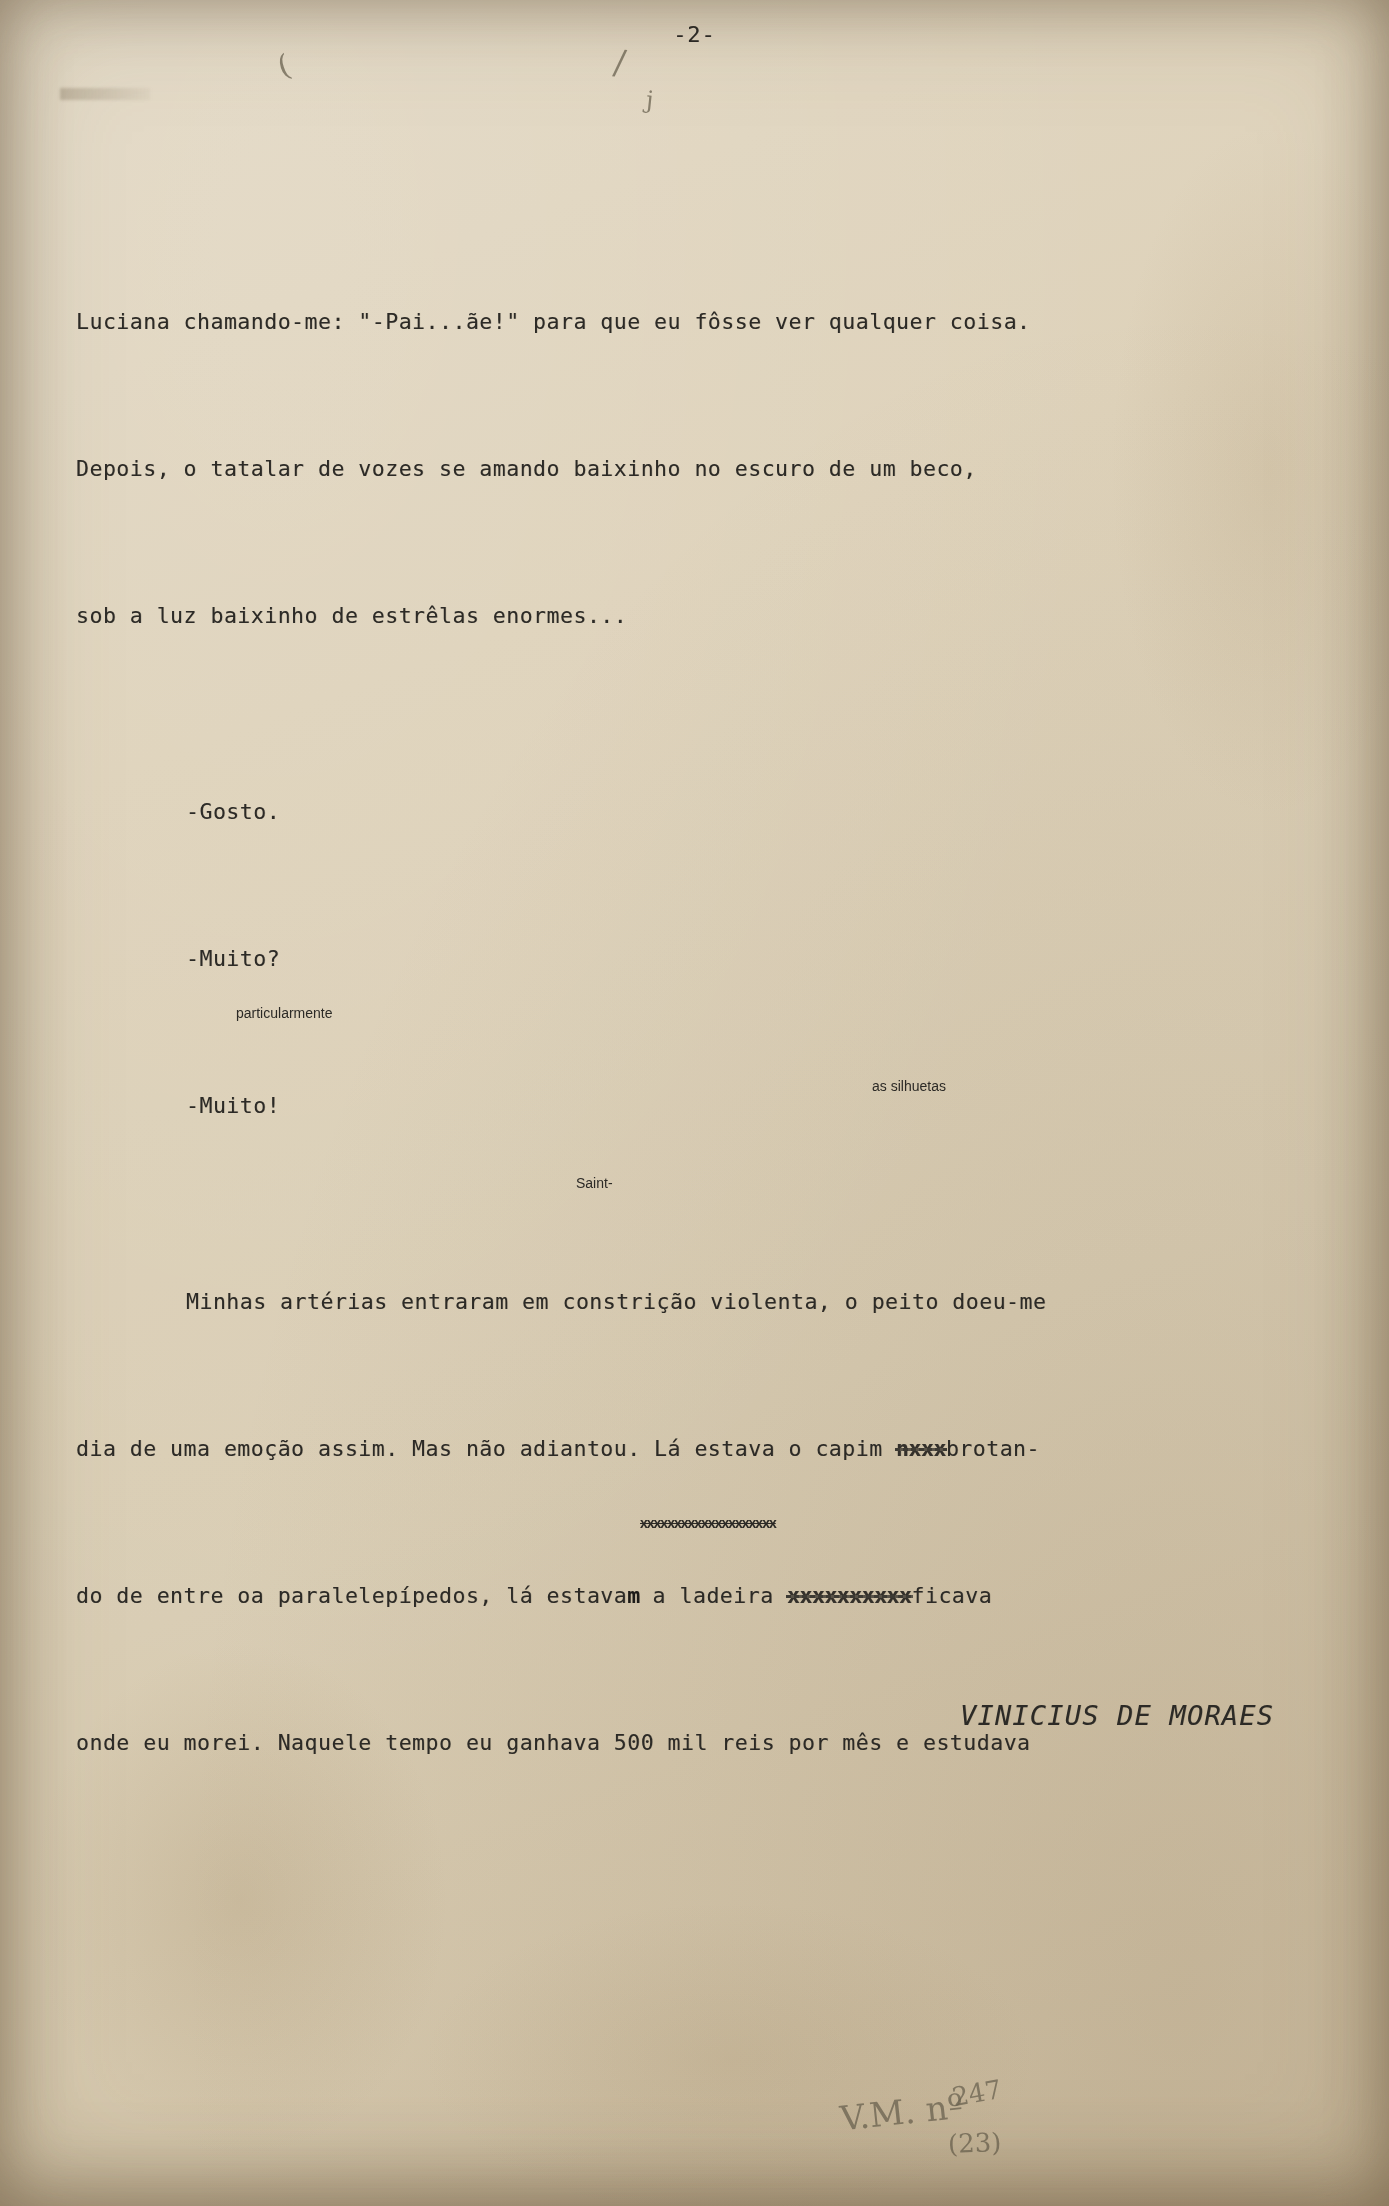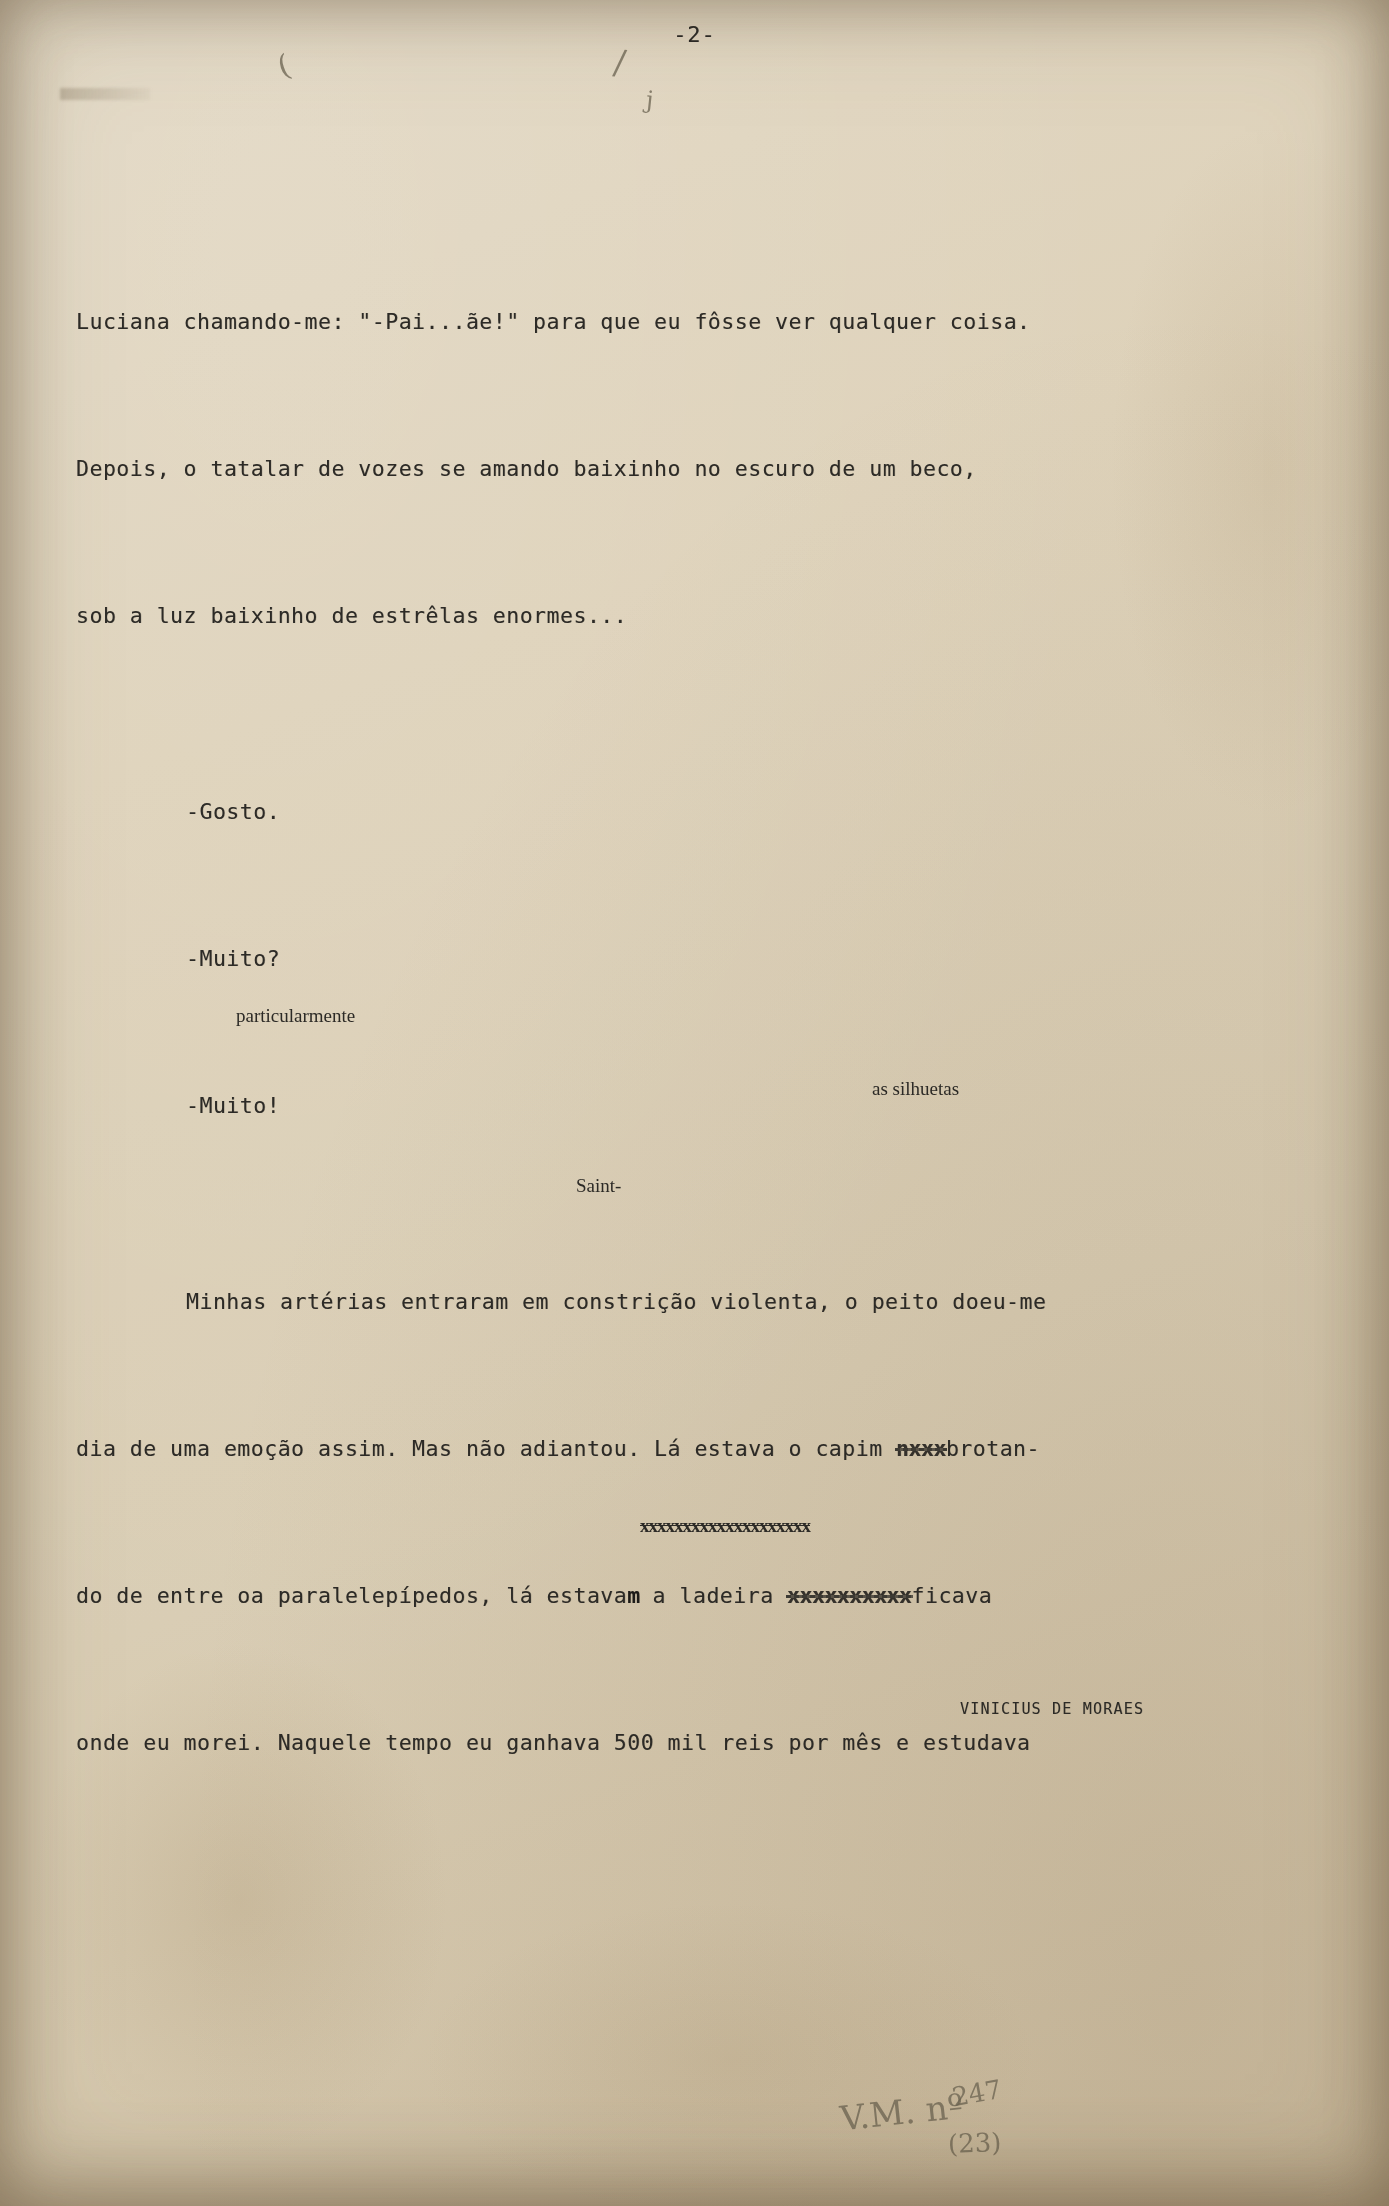--- a/index.html
+++ b/index.html
@@ -81,32 +81,33 @@
   }
   .overtype {
     color: #1d1b18;
     letter-spacing: -1px;
     font-weight: bold;
   }
 
   
   .insert-above {
     position: absolute;
-    font-family: Liberation Serif, serif;
-    font-size: 19px;
+    font-family: Liberation Sans, sans-serif;
+    font-size: 14px;
     color: #2c2a26;
     white-space: pre;
     text-align: right;
   }
 
   .signature {
     left: 960px;
     top: 1700px;
-    font-size: 15px;
+    font-size: 27px;
     letter-spacing: 1.2px;
+    font-style: italic;
   }
 
   
   .pencil {
     position: absolute;
     color: #6a6250;
     font-family: "DejaVu Serif", serif;
     opacity: 0.75;
   }
   .pencil-top1 { left: 278px; top: 48px; font-size: 30px; transform: rotate(-18deg); }

